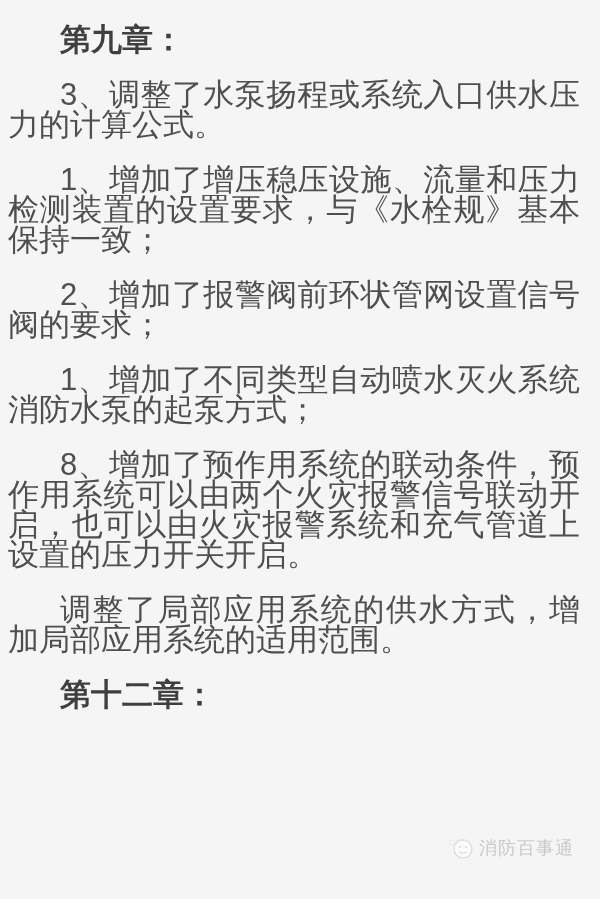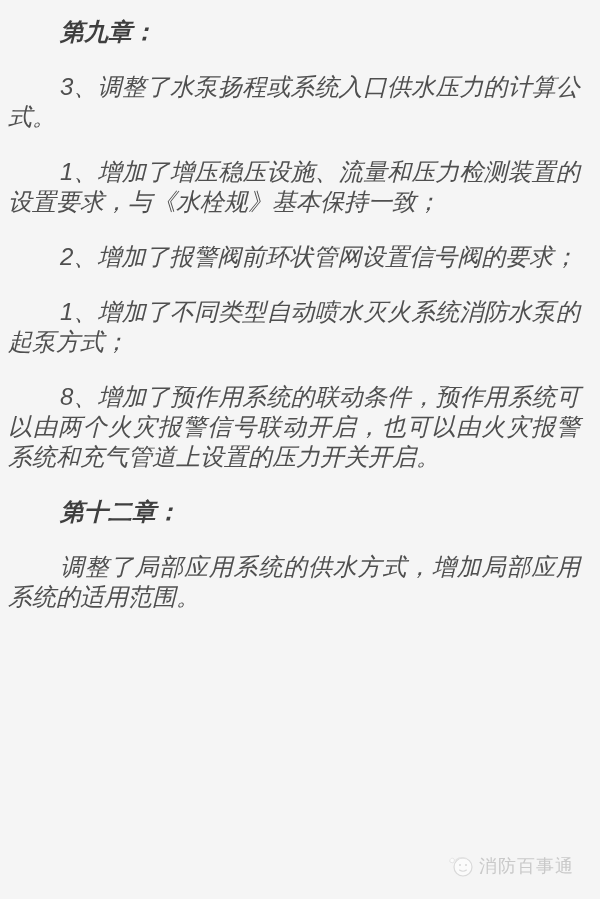--- a/index.html
+++ b/index.html
@@ -11,39 +11,38 @@
   }
   body {
     background: #f5f5f5;
     font-family: "Liberation Sans", "DejaVu Sans", sans-serif;
     position: relative;
   }
   .article {
     padding: 17px 20px 0 8px;
   }
   .para {
-    margin: 0 0 25px 0;
-    font-size: 24px;
+    margin: 8px 0 25px 0;
+    font-size: 31px;
     line-height: 30px;
     color: #4f4f4f;
     text-indent: 52px;
     letter-spacing: 0;
     text-align: justify;
     text-justify: inter-ideograph;
     word-break: break-word;
-    font-style: italic;
   }
   .para.heading {
     font-weight: 700;
     color: #3f3f3f;
     text-align: left;
   }
   .watermark {
     position: absolute;
-    top: 854px;
+    top: 836px;
     right: 26px;
     display: flex;
     align-items: center;
     gap: 5px;
     user-select: none;
   }
   .wm-logo {
     width: 26px;
     height: 24px;
     display: inline-block;
@@ -63,22 +62,22 @@
 
   <p class="para heading">第九章：</p>
   <p class="para">3、调整了水泵扬程或系统入口供水压力的计算公式。</p>
 
   <p class="para">1、增加了增压稳压设施、流量和压力检测装置的设置要求，与《水栓规》基本保持一致；</p>
   <p class="para">2、增加了报警阀前环状管网设置信号阀的要求；</p>
 
   <p class="para">1、增加了不同类型自动喷水灭火系统消防水泵的起泵方式；</p>
   <p class="para">8、增加了预作用系统的联动条件，预作用系统可以由两个火灾报警信号联动开启，也可以由火灾报警系统和充气管道上设置的压力开关开启。</p>
 
+  <p class="para">调整了局部应用系统的供水方式，增加局部应用系统的适用范围。</p>
   <p class="para heading">第十二章：</p>
-  <p class="para">调整了局部应用系统的供水方式，增加局部应用系统的适用范围。</p>
 
 </div>
 
 <div class="watermark">
   <span class="wm-logo">
     <svg viewBox="0 0 26 24" width="26" height="24" aria-hidden="true">
       <path d="M2 8 C1 5, 4 3, 6 5 C7 6, 6 8, 5 9 Z" fill="#fbfbfb" stroke="#dedede" stroke-width="0.8"></path>
       <circle cx="15" cy="13" r="9" fill="#fbfbfb" stroke="#d9d9d9" stroke-width="1.2"></circle>
       <circle cx="12" cy="11" r="1.1" fill="#d9d9d9"></circle>
       <circle cx="18" cy="11" r="1.1" fill="#d9d9d9"></circle>

